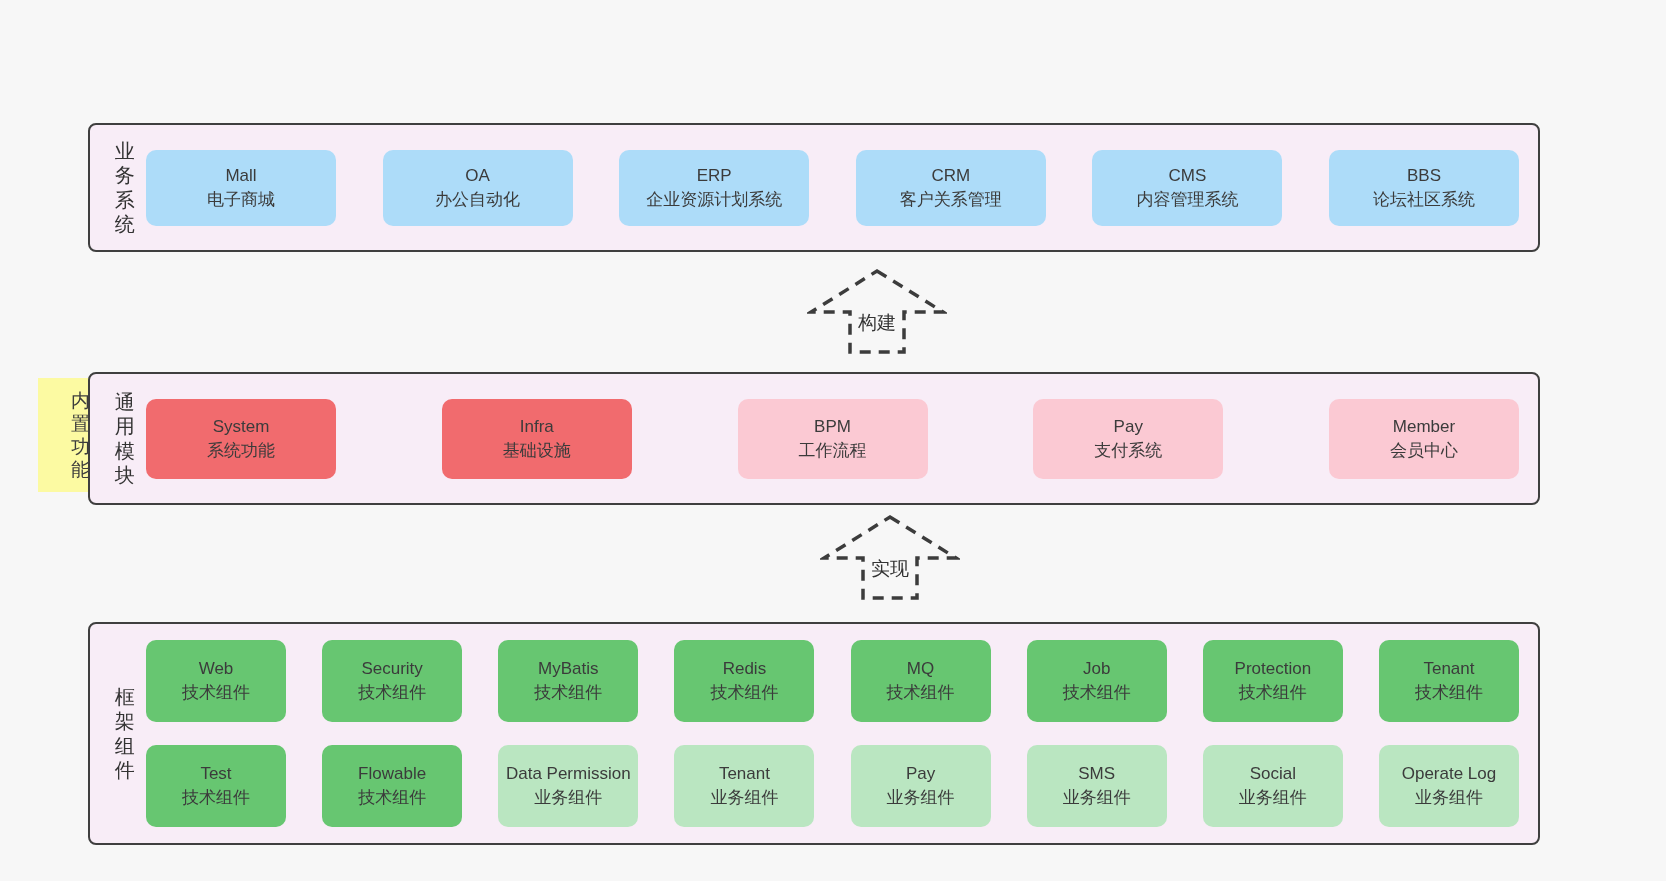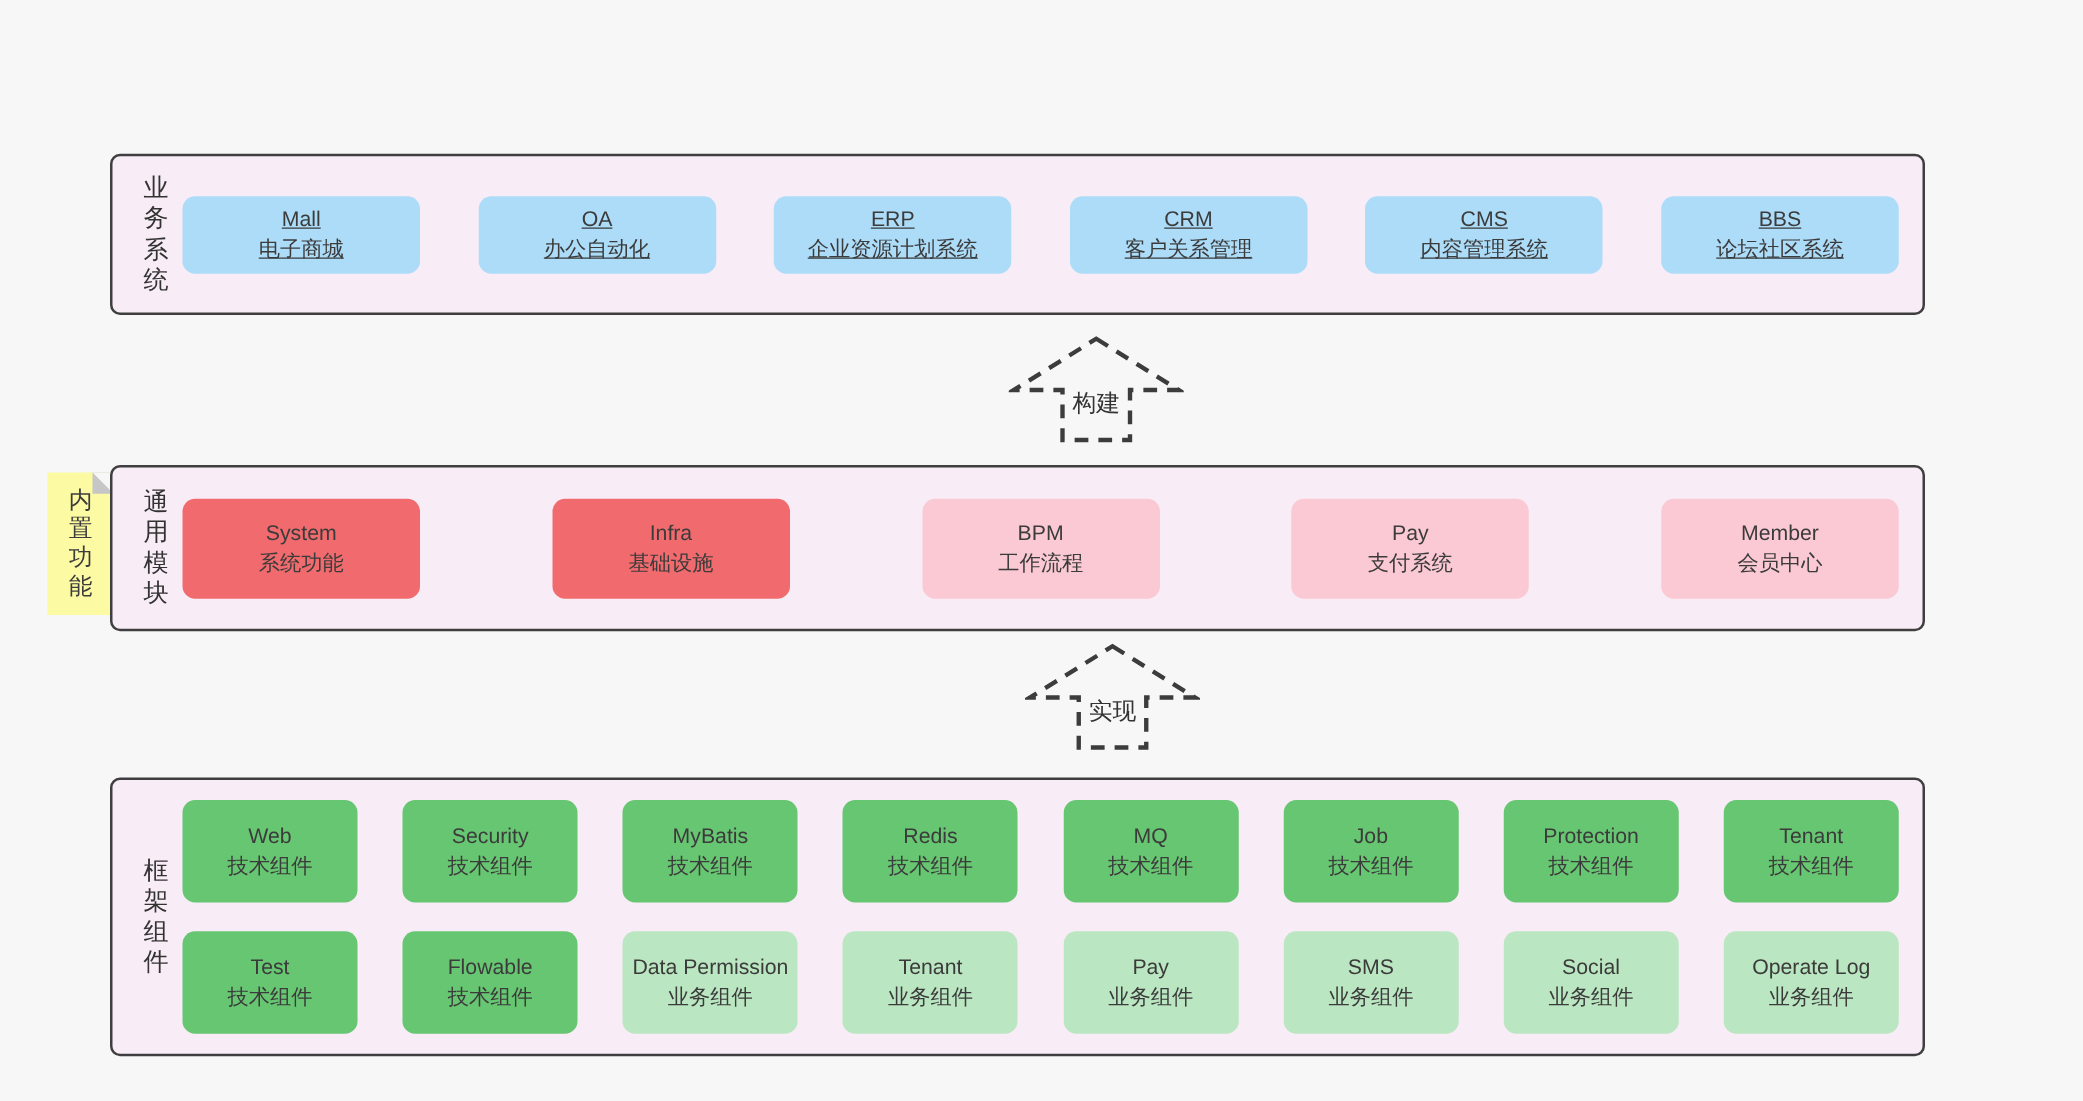--- a/index.html
+++ b/index.html
@@ -40,35 +40,35 @@
     display:flex;flex-direction:column;justify-content:center;gap:23px;
   }
   .boxes-row{display:flex;justify-content:space-between;}
 
   .box{
     display:flex;flex-direction:column;align-items:center;justify-content:center;
     border-radius:10px;text-align:center;
     font-size:17px;line-height:24px;color:#3b3b3b;
     box-sizing:border-box;padding:2px 4px;
   }
-  .panel-1 .box{width:190px;height:62px;text-decoration:underline;}
+  .panel-1 .box{width:190px;height:76px;}
   .panel-2 .box{width:190px;height:80px;}
   .panel-3 .box{width:140px;height:82px;}
 
   .box.blue{background:#addcf9;}
   .box.red{background:#f16b6e;}
   .box.pink{background:#fbc9d3;}
   .box.green{background:#67c671;}
   .box.lightgreen{background:#bae6c1;}
 
   
   .note{
     position:absolute;left:38px;width:53px;background:#fcfaa2;
     display:flex;align-items:center;justify-content:center;
-    font-size:19px;color:#3c3c3c;z-index:1;
+    font-size:19px;color:#3c3c3c;z-index:1;padding-left:16px;
   }
   .note-1{top:378px;height:114px;}
   .note-2{top:652px;height:122px;}
   .note::before{
     content:"";position:absolute;top:0;right:0;width:0;height:0;
     border-style:solid;border-width:0 17px 17px 0;
     border-color:#f7f7f7 #f7f7f7 #c6c6c6 #c6c6c6;
   }
 
   

